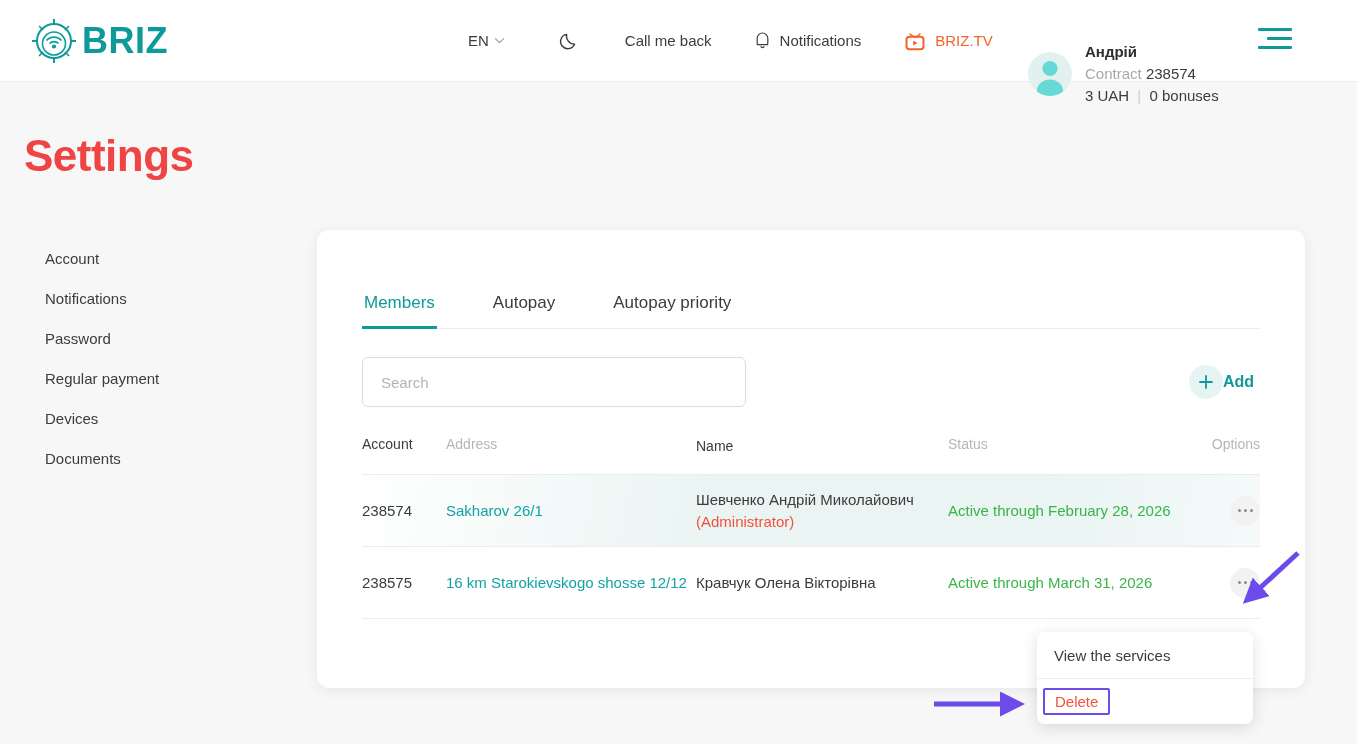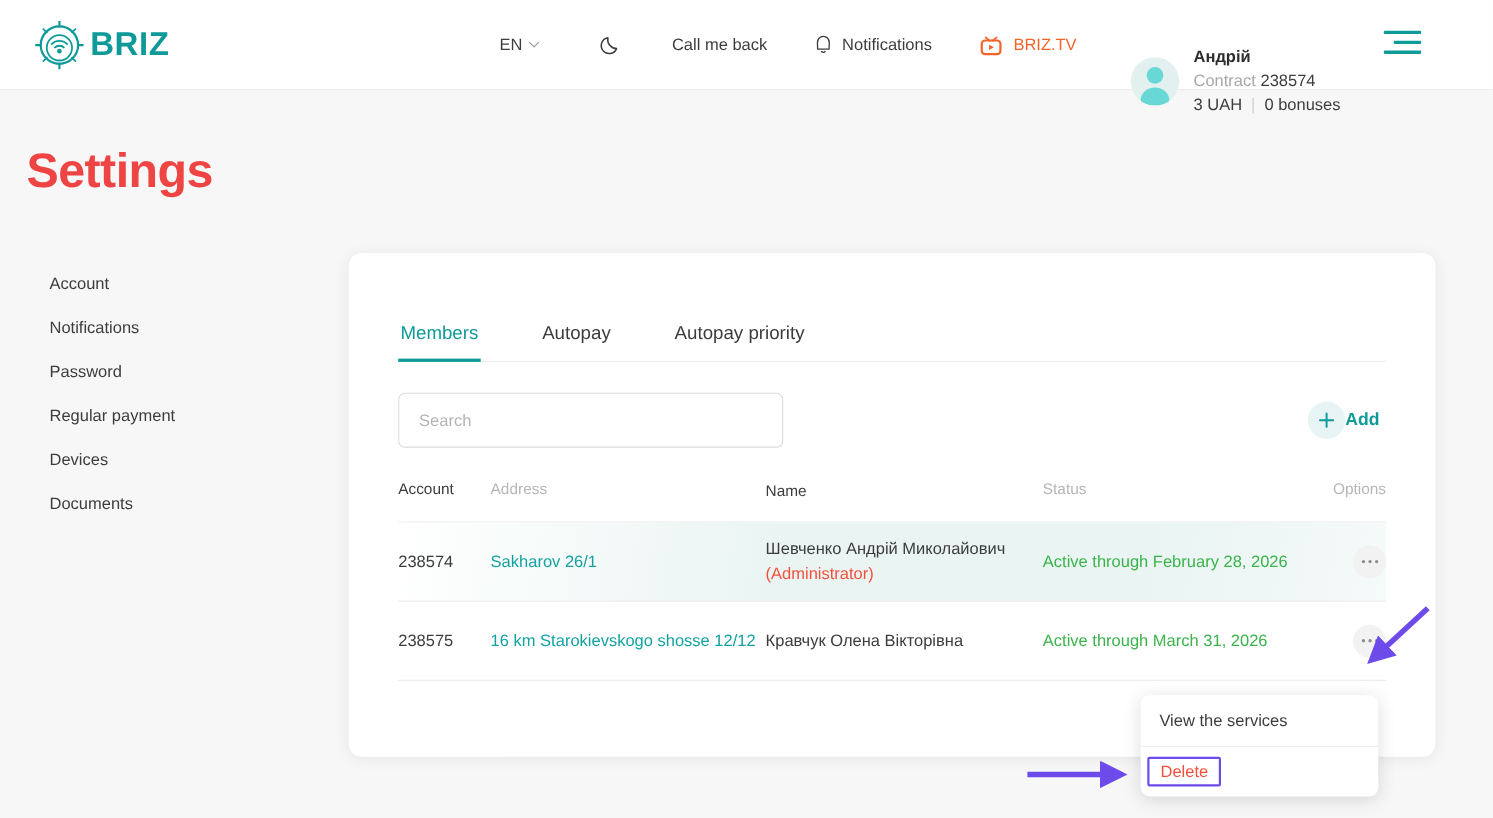--- a/index.html
+++ b/index.html
@@ -14,21 +14,21 @@
   .header {
     position: absolute; top: 0; left: 0;
     width: 1357px; height: 82px;
     background: #ffffff;
     border-bottom: 1px solid #ececec;
     display: flex; align-items: center;
   }
   .logo { display: flex; align-items: center; margin-left: 28px; }
   .logo-mark { width: 52px; height: 52px; }
   .logo-text {
-    font-size: 30px; font-weight: bold; color: #0f9a9a;
+    font-size: 36px; font-weight: bold; color: #0f9a9a;
     letter-spacing: 0.5px; margin-left: 2px;
   }
 
   .nav { display: flex; align-items: center; margin-left: 300px; gap: 0; }
   .nav-lang {
     display: flex; align-items: center; gap: 5px;
     font-size: 15px; color: #3c3c3c; cursor: pointer;
   }
   .chev { width: 11px; height: 7px; }
   .nav-theme { margin-left: 53px; cursor: pointer; display:flex; }
@@ -105,21 +105,21 @@
     margin-right: 54px; cursor: pointer; position: relative;
   }
   .tab.active { color: #0f9a9a; }
   .tab.active::after {
     content: ""; position: absolute; left: 0; right: 0; bottom: -1px;
     height: 3px; background: #0f9a9a;
   }
 
   .search-input {
     position: absolute; left: 45px; top: 127px;
-    width: 350px; height: 50px;
+    width: 384px; height: 50px;
     border: 1px solid #dcdcdc; border-radius: 6px;
     padding: 0 18px; font-size: 15px; color: #3c3c3c;
     font-family: "Liberation Sans", sans-serif; background: #fff;
     outline: none;
   }
   .search-input::placeholder { color: #b4b4b4; }
 
   .add-btn {
     position: absolute; left: 872px; top: 135px;
     display: flex; align-items: center; cursor: pointer;

